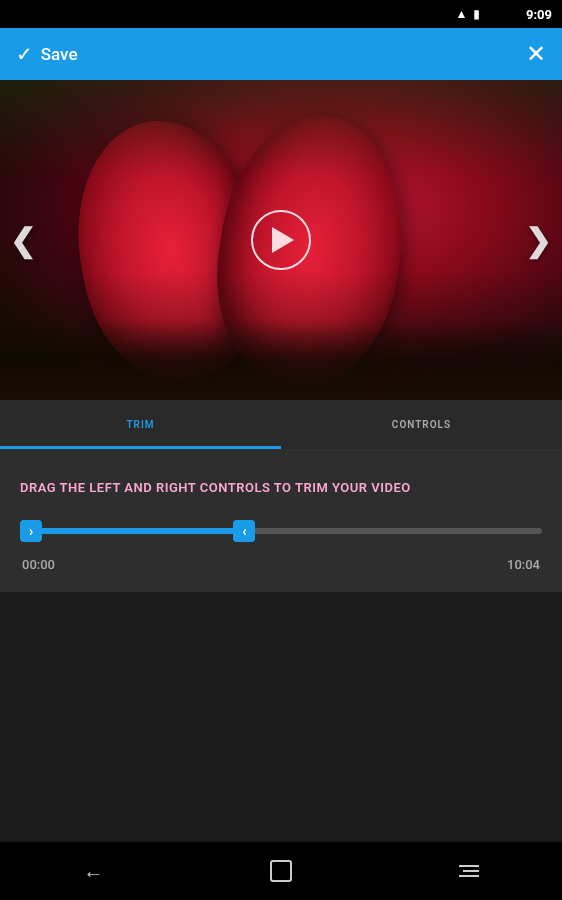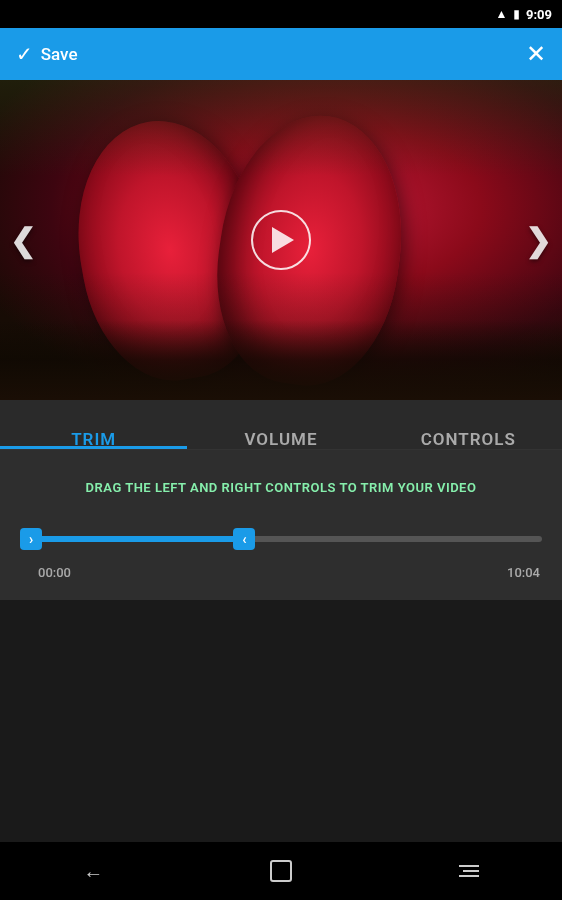--- a/index.html
+++ b/index.html
@@ -24,20 +24,21 @@
       gap: 6px;
     }
     .status-icon {
       color: #fff;
       font-size: 12px;
     }
     .status-time {
       color: #fff;
       font-size: 13px;
       font-weight: bold;
+      margin-left: 40px;
     }
 
     
     #top-bar {
       width: 100%;
       height: 52px;
       background: #1a9be8;
       display: flex;
       align-items: center;
       justify-content: space-between;
@@ -158,24 +159,24 @@
       width: 100%;
       height: 50px;
       background: #2a2a2a;
       display: flex;
       align-items: stretch;
       border-bottom: 1px solid #333;
     }
     .tab {
       flex: 1;
       display: flex;
-      align-items: flex-end;
+      align-items: center;
       justify-content: center;
       color: #aaa;
-      font-size: 17px;
+      font-size: 10px;
       font-weight: 600;
       letter-spacing: 1px;
       cursor: pointer;
       position: relative;
     }
     .tab.active {
       color: #1a9be8;
     }
     .tab.active::after {
       content: '';
@@ -187,26 +188,26 @@
     }
 
     
     #content-area {
       width: 100%;
       background: #2e2e2e;
       padding: 30px 20px 20px;
       flex: 1;
     }
     .trim-instruction {
-      text-align: center;
-      color: #86efac;
+      text-align: left;
+      color: #f9a8d4;
       font-size: 13px;
       font-weight: 600;
       letter-spacing: 0.5px;
-      margin-bottom: 28px;
+      margin-bottom: 20px;
     }
 
     
     .trim-slider-container {
       position: relative;
       width: 100%;
       height: 32px;
       margin-bottom: 10px;
     }
     .trim-track {
@@ -257,21 +258,20 @@
     
     .trim-times {
       display: flex;
       justify-content: space-between;
       padding: 0 2px;
     }
     .trim-time {
       color: #aaa;
       font-size: 13px;
       font-weight: 500;
-      margin-left: 16px;
     }
 
     
     #bottom-bar {
       position: absolute;
       bottom: 0;
       width: 100%;
       height: 58px;
       background: #000;
       display: flex;
@@ -332,23 +332,20 @@
   <div class="nav-arrow nav-arrow-left">❮</div>
   <div class="nav-arrow nav-arrow-right">❯</div>
   <div class="play-btn">
     <div class="play-triangle"></div>
   </div>
 </div>
 
 <div id="tabs">
   <div class="tab active">
     <span>TRIM</span>
-  </div>
-  <div class="tab">
-    <span>VOLUME</span>
   </div>
   <div class="tab">
     <span>CONTROLS</span>
   </div>
 </div>
 
 <div id="content-area">
   <div class="trim-instruction">DRAG THE LEFT AND RIGHT CONTROLS TO TRIM YOUR VIDEO</div>
 
   <div class="trim-slider-container">

